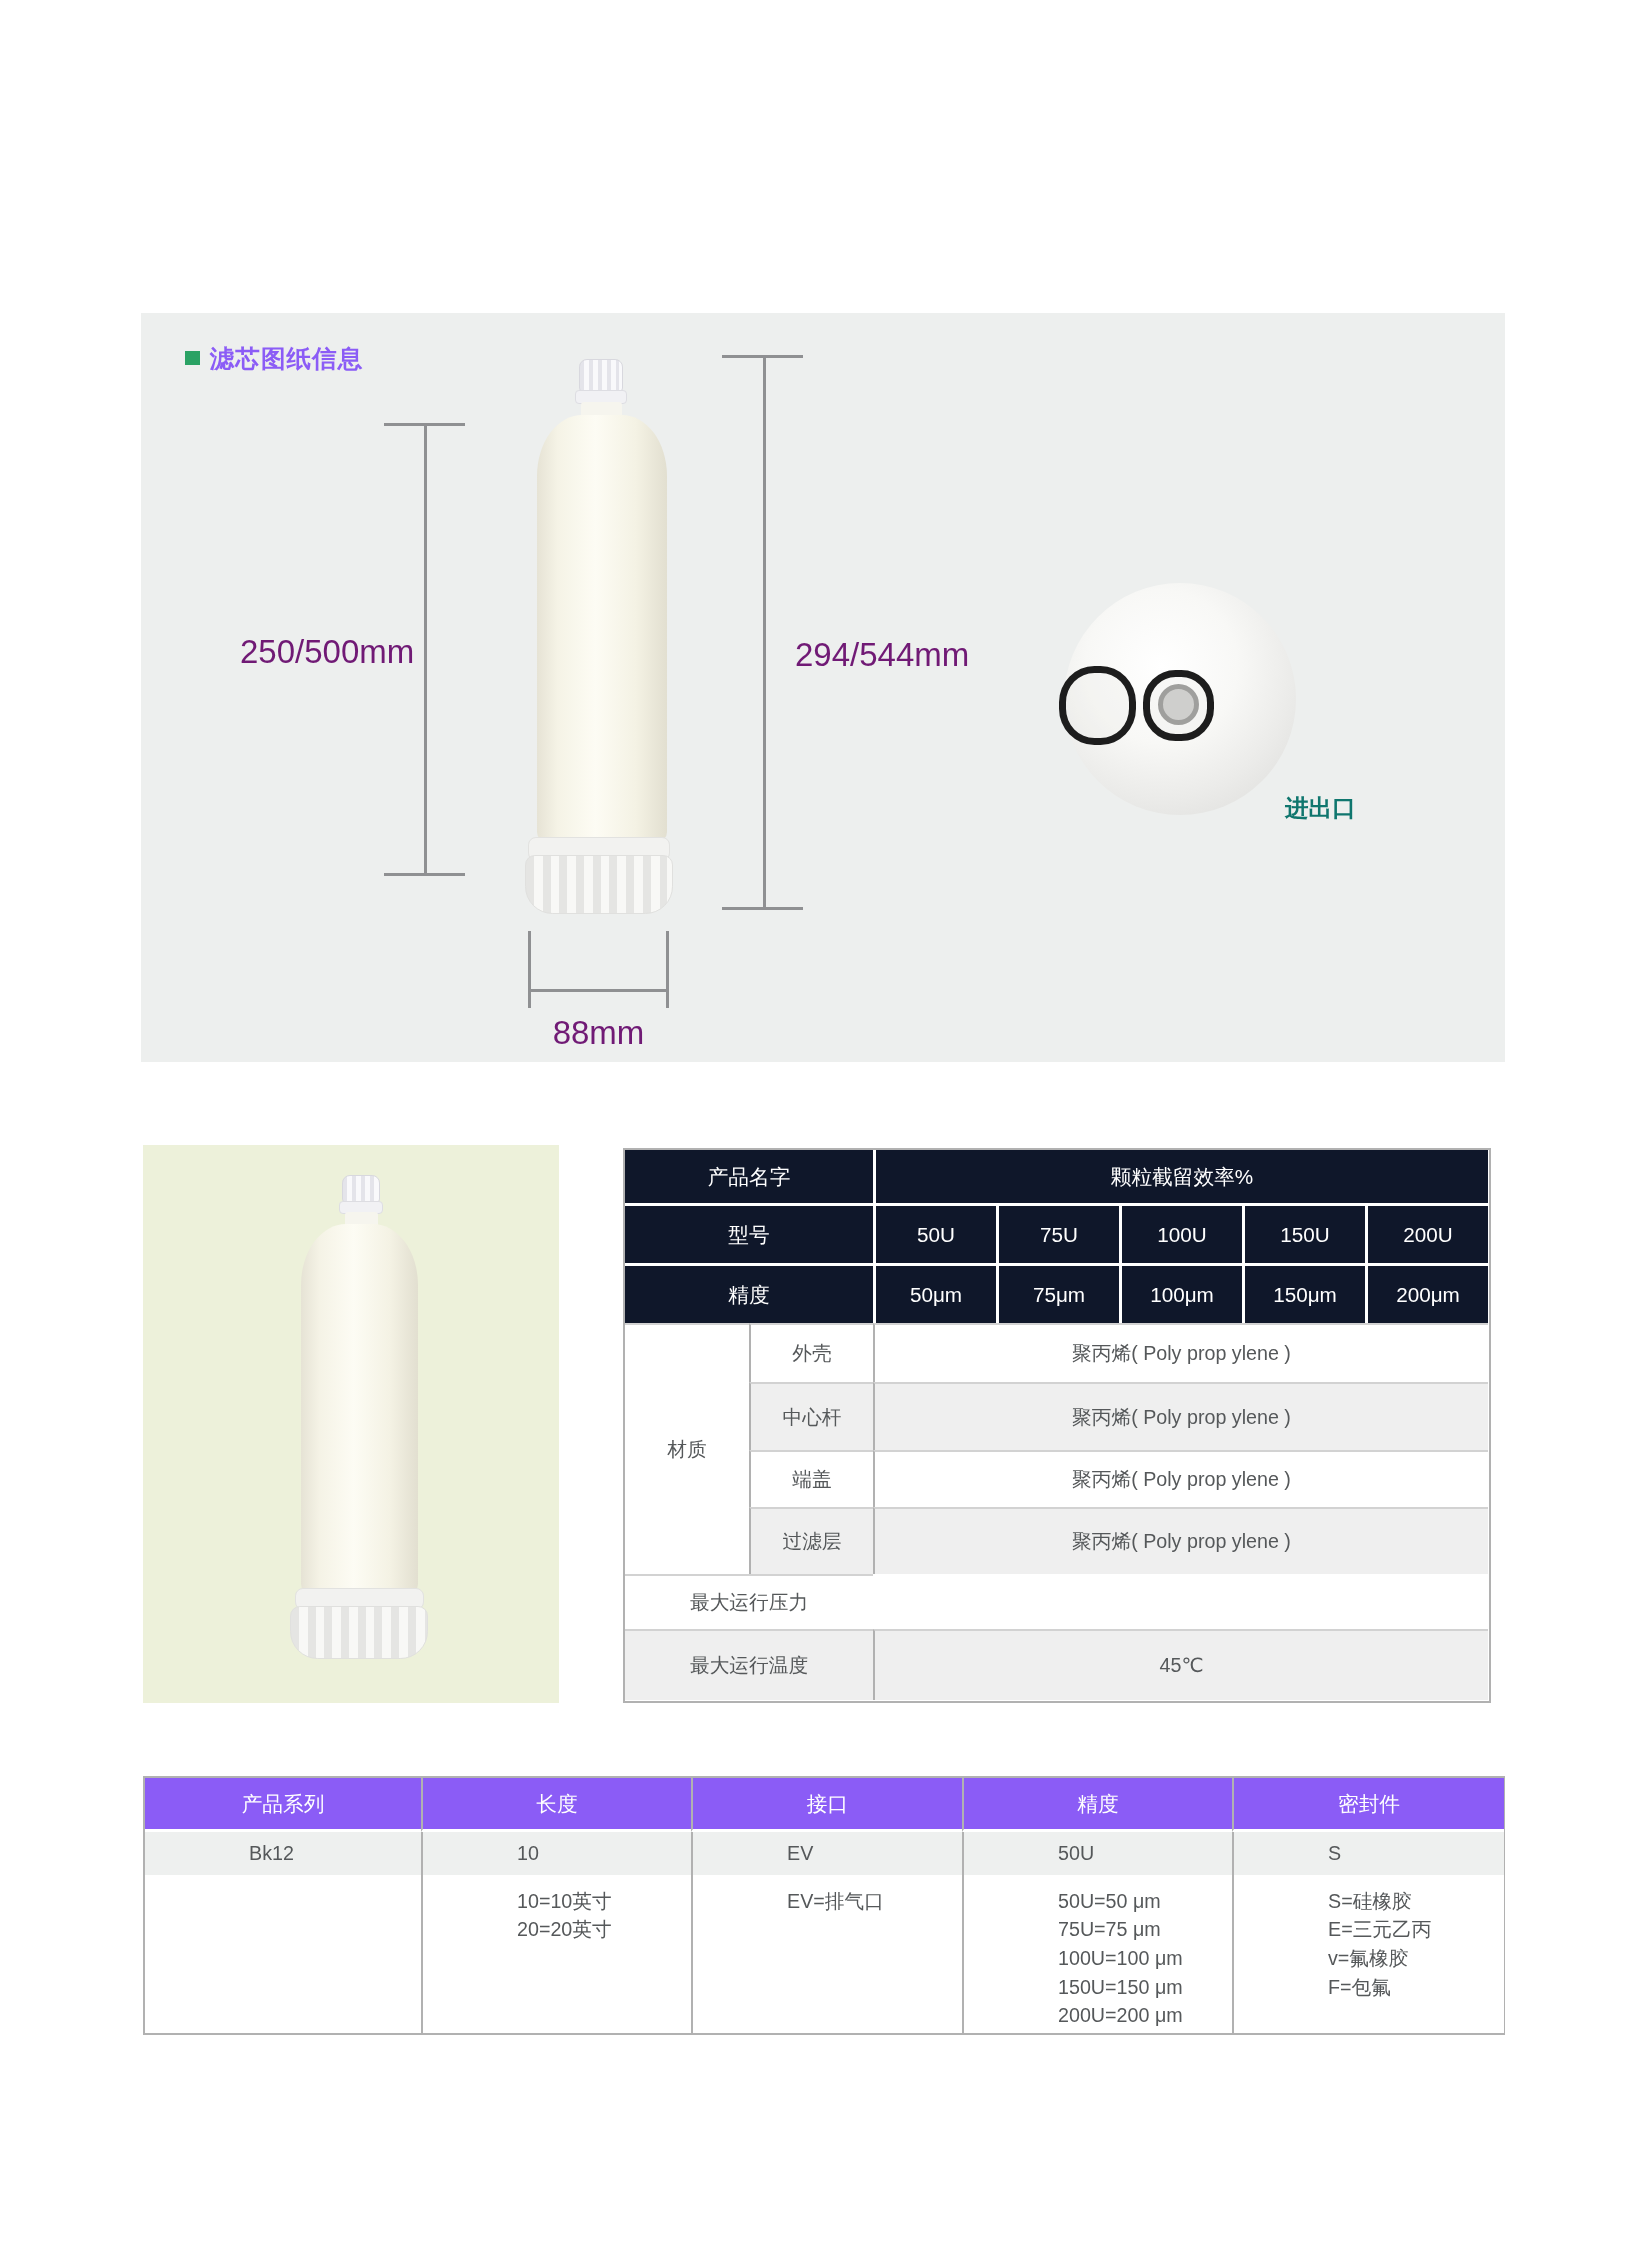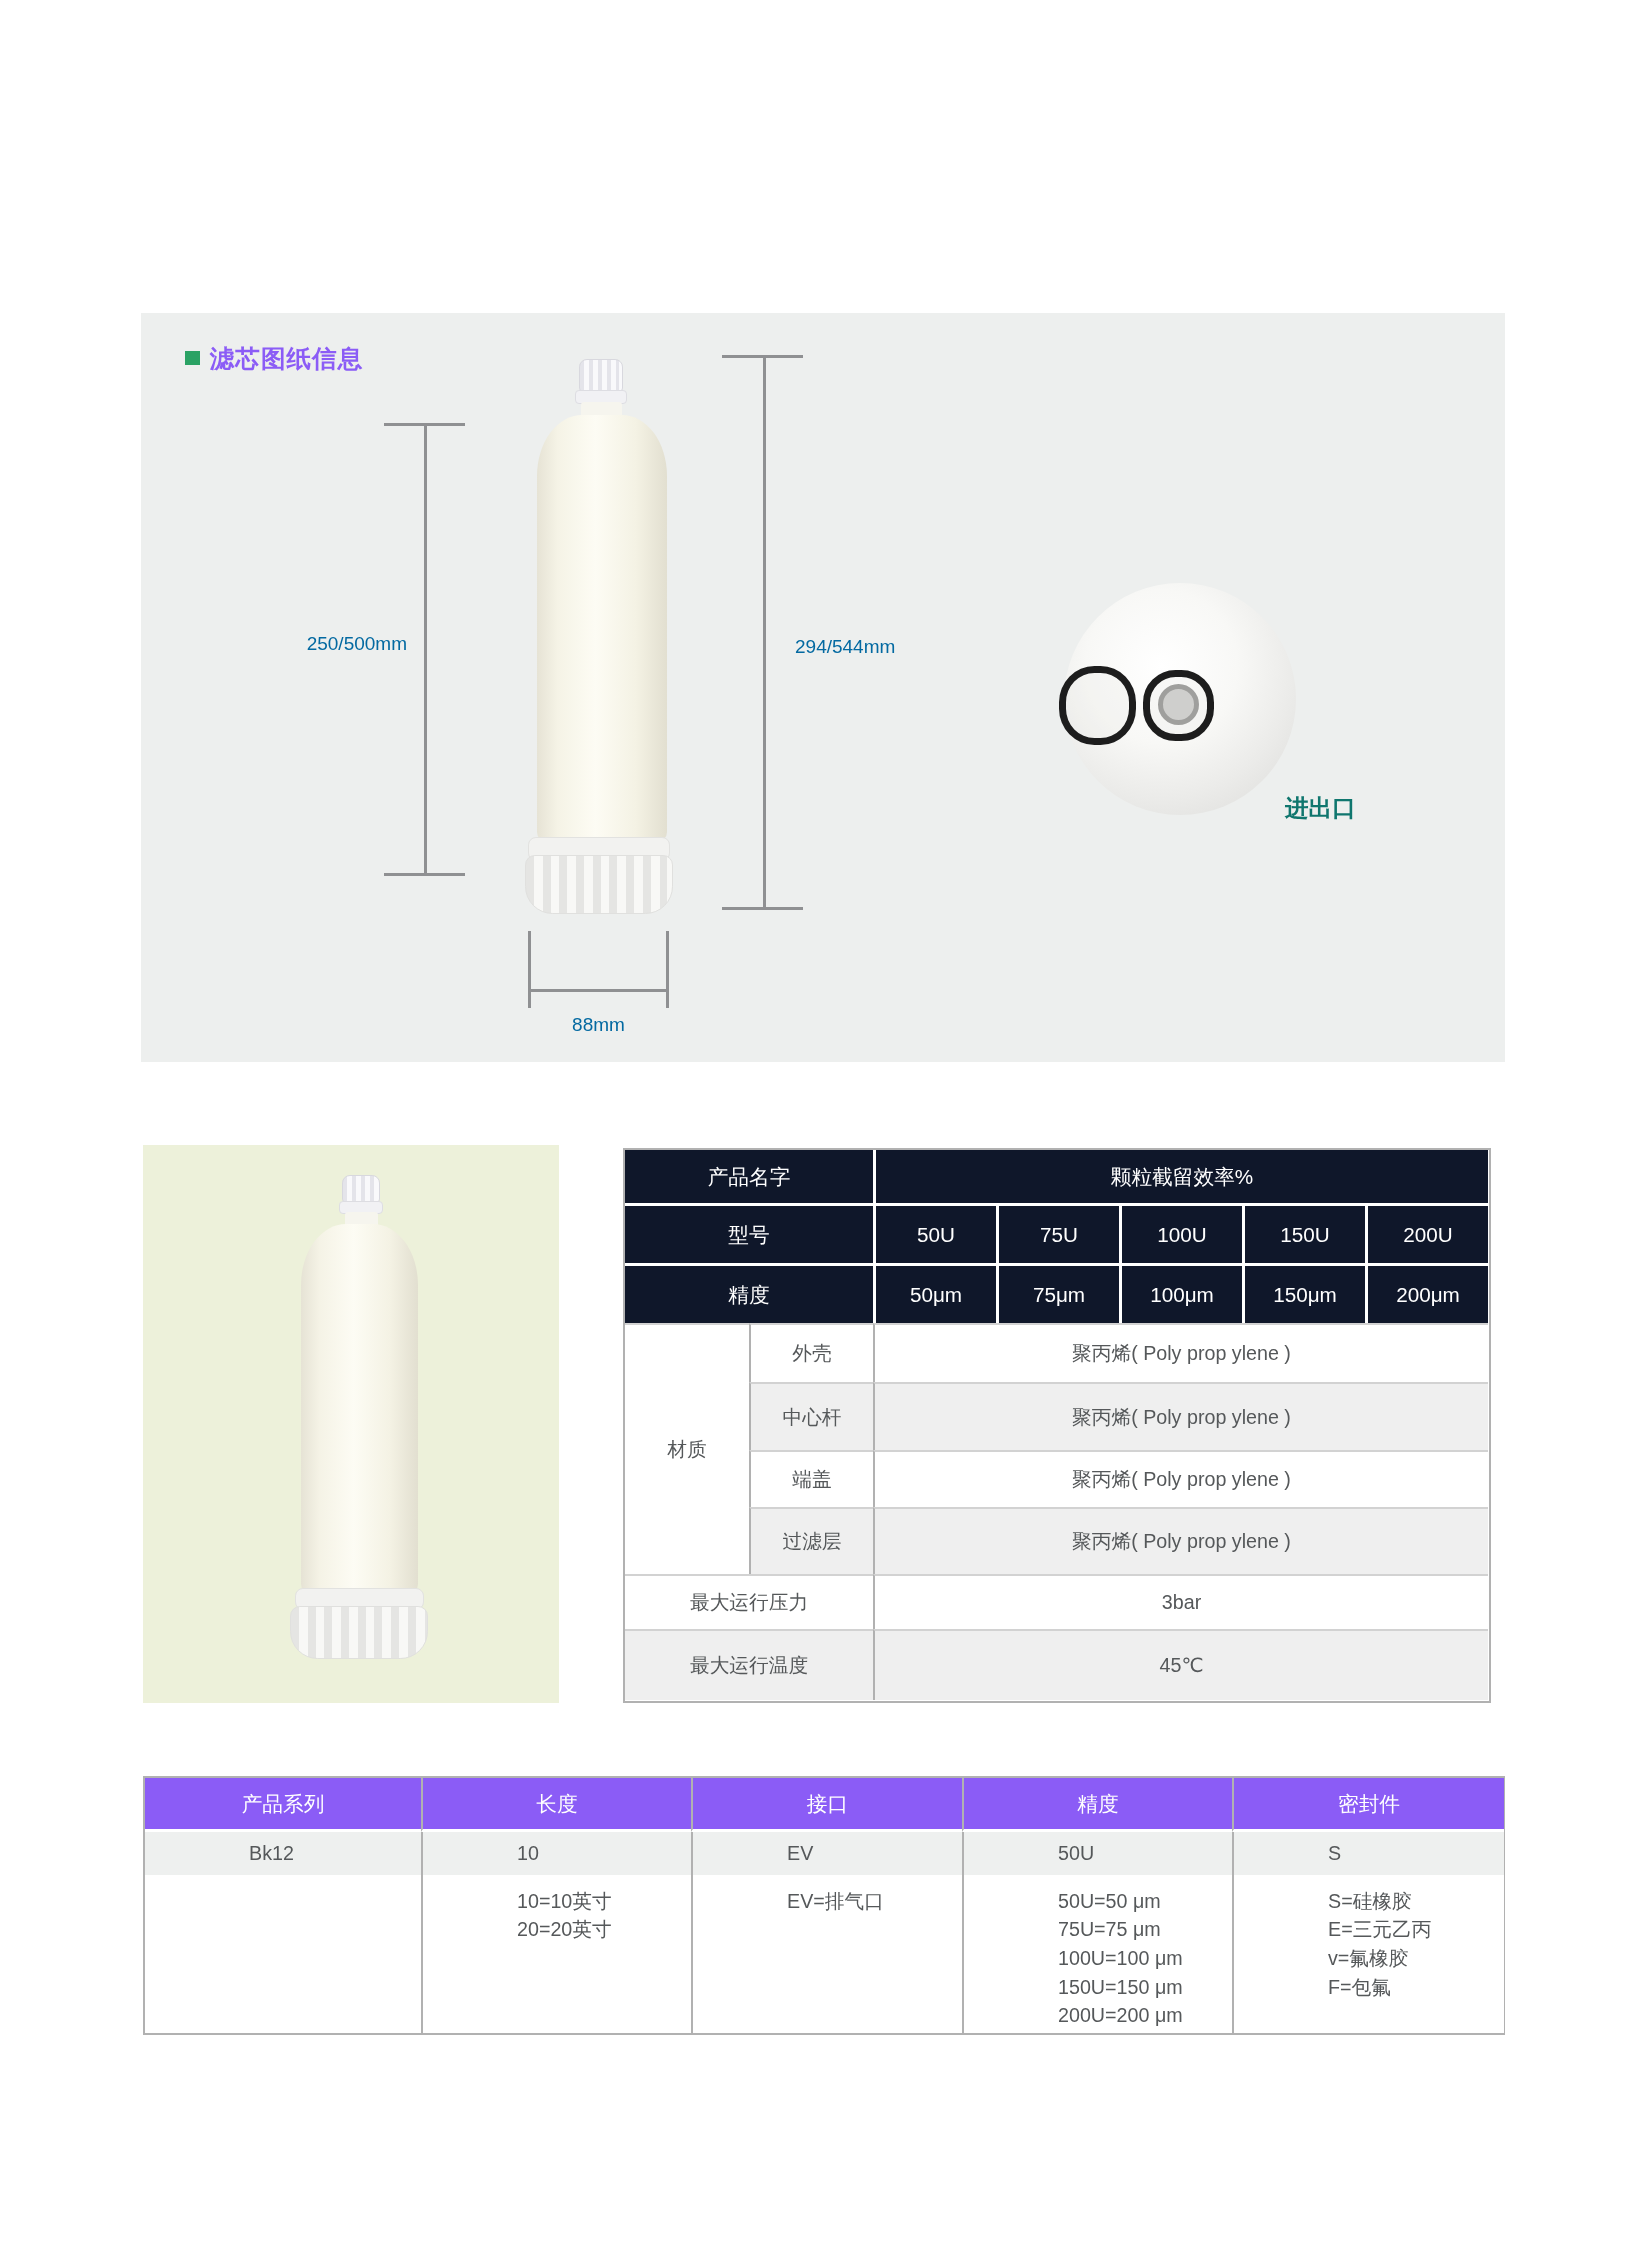--- a/index.html
+++ b/index.html
@@ -31,21 +31,21 @@
     background:linear-gradient(90deg,#e6e3d5 0%,#f5f3e6 16%,#fdfcf4 45%,#f4f2e4 76%,#e2dfd0 100%);
     border-radius:45px 45px 9.9px 9.9px / 61px 61px 9.9px 9.9px;
   }
   .base-lip { background:#f2f2f0; border:1px solid #e2e2e0; border-radius:7.9px; }
   .base-drum {
     background:repeating-linear-gradient(90deg,#e5e5e3 0 7.9px,#f8f8f6 7.9px 16.7px);
     border:1px solid #e0e0de; border-radius:9.9px 9.9px 27.6px 27.6px;
   }
 
   .dim-line, .dim-bar { position:absolute; background:#8f9092; }
-  .dim-label { position:absolute; font-size:19px; color:#0369a1; white-space:nowrap; }
+  .dim-label { position:absolute; font-size:33px; color:#701a75; white-space:nowrap; }
 
   
   .topview-circle {
     position:absolute; border-radius:50%;
     background:radial-gradient(circle at 42% 36%, #ffffff 0%, #f8f8f6 38%, #ebebe9 66%, #d9d9d7 100%);
   }
   .oring { position:absolute; border:7.9px solid #1d1d1d; border-radius:46%; background:rgba(230,230,228,0.25); }
   .oring-inner {
     width:41px; height:41px; margin:6.9px auto 0 auto; border-radius:50%;
     border:5.9px solid #9f9f9d; background:#cfcfcd;
@@ -174,21 +174,20 @@
     <div class="cell w bt-g bl-g" style="grid-row:4;grid-column:2;">外壳</div>
     <div class="cell w bt-g bl-g" style="grid-row:4;grid-column:3/8;">聚丙烯( Poly prop ylene )</div>
     <div class="cell a bt-g bl-g" style="grid-row:5;grid-column:2;">中心杆</div>
     <div class="cell a bt-g bl-g" style="grid-row:5;grid-column:3/8;">聚丙烯( Poly prop ylene )</div>
     <div class="cell w bt-g bl-g" style="grid-row:6;grid-column:2;">端盖</div>
     <div class="cell w bt-g bl-g" style="grid-row:6;grid-column:3/8;">聚丙烯( Poly prop ylene )</div>
     <div class="cell a bt-g bl-g" style="grid-row:7;grid-column:2;">过滤层</div>
     <div class="cell a bt-g bl-g" style="grid-row:7;grid-column:3/8;">聚丙烯( Poly prop ylene )</div>
 
     <div class="cell w bt-g" style="grid-row:8;grid-column:1/3;">最大运行压力</div>
-    <div class="cell w bt-g bl-g" style="grid-row:8;grid-column:3/8;">3bar</div>
 
     <div class="cell a bt-g" style="grid-row:9;grid-column:1/3;">最大运行温度</div>
     <div class="cell a bt-g bl-g" style="grid-row:9;grid-column:3/8;">45℃</div>
   </div>
 
   <div class="order-table">
 
     <div class="oh" style="grid-row:1;grid-column:1;">产品系列</div>
     <div class="oh bl-g" style="grid-row:1;grid-column:2;">长度</div>
     <div class="oh bl-g" style="grid-row:1;grid-column:3;">接口</div>

